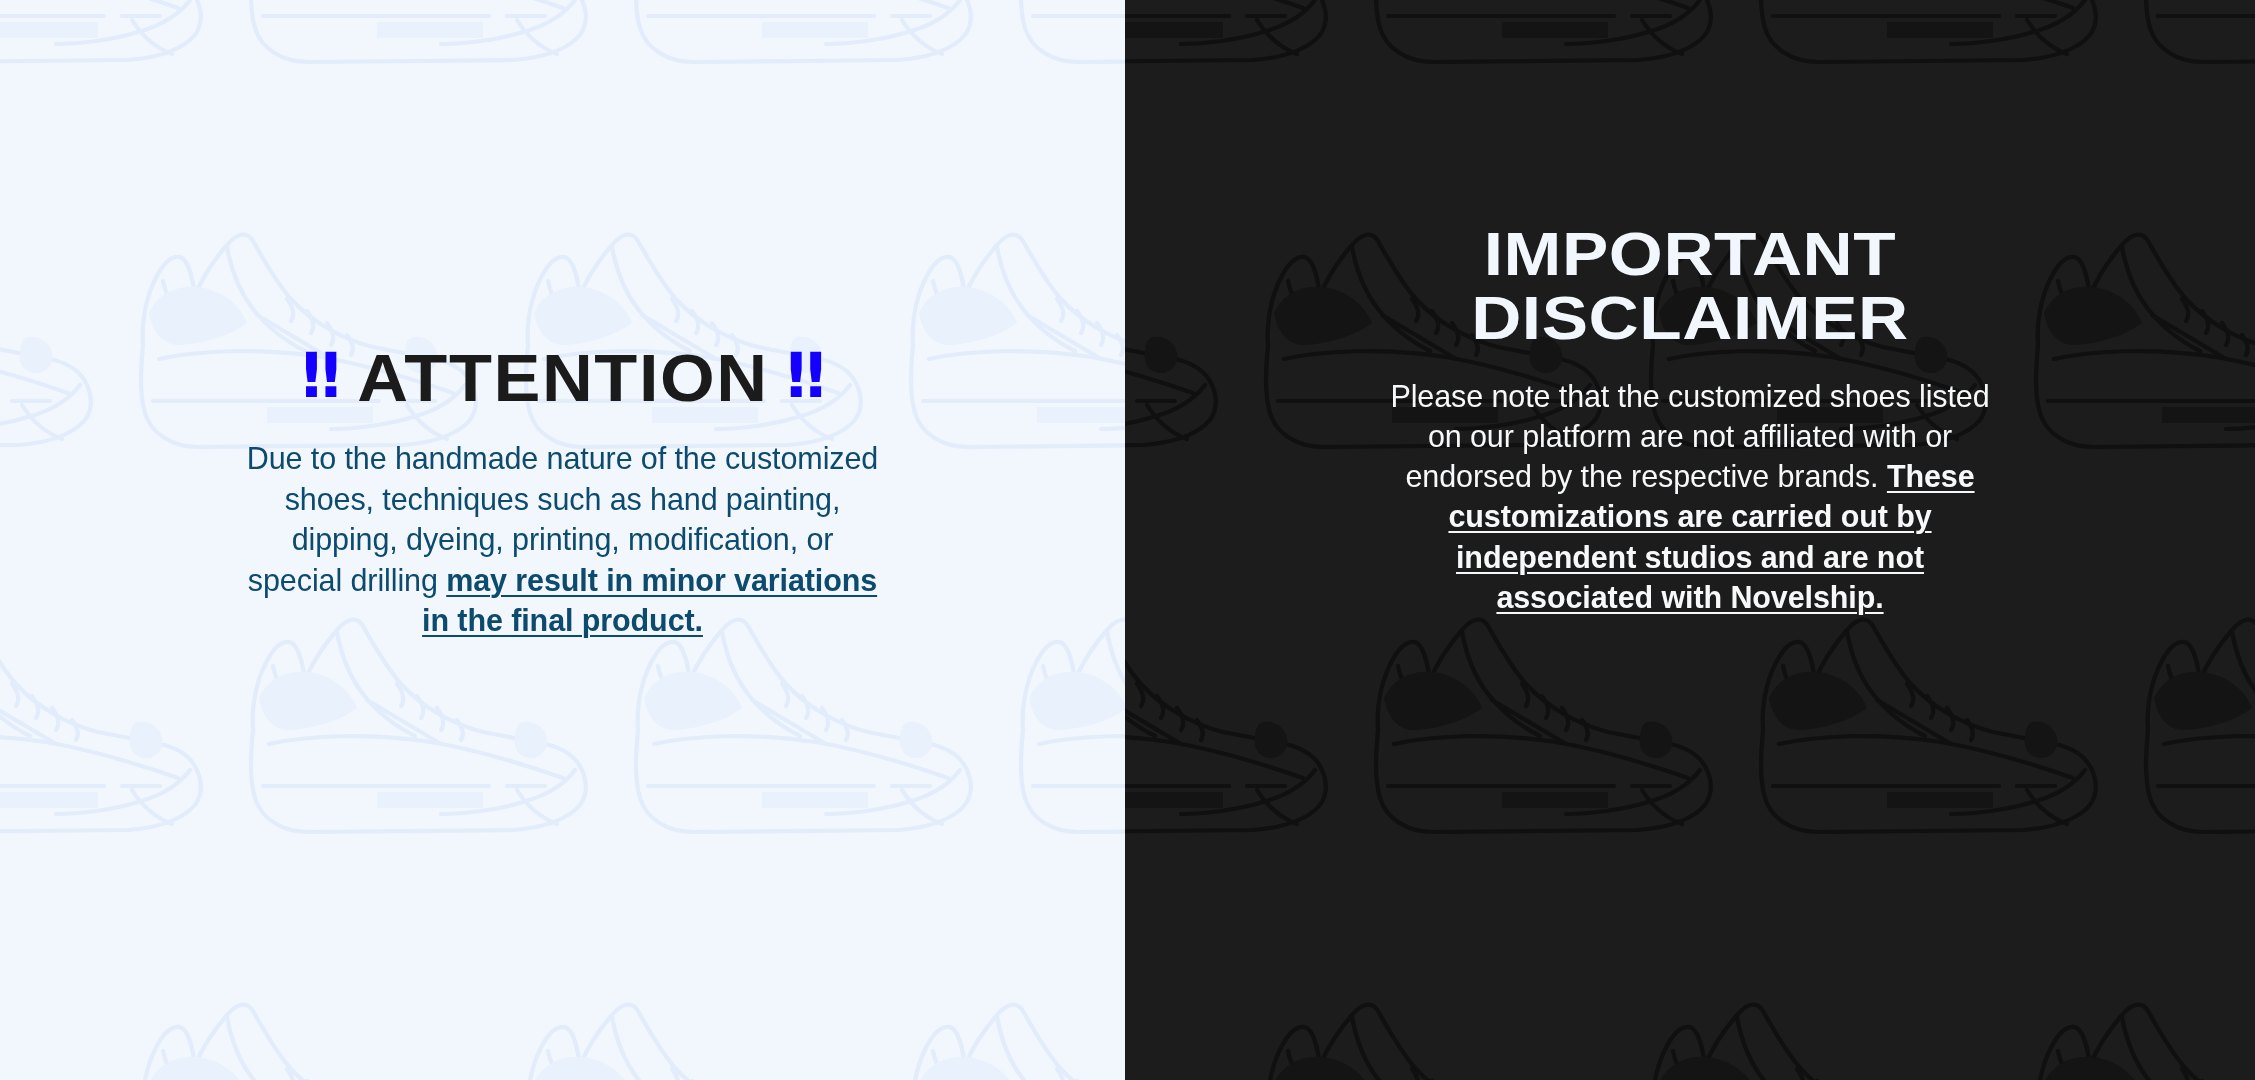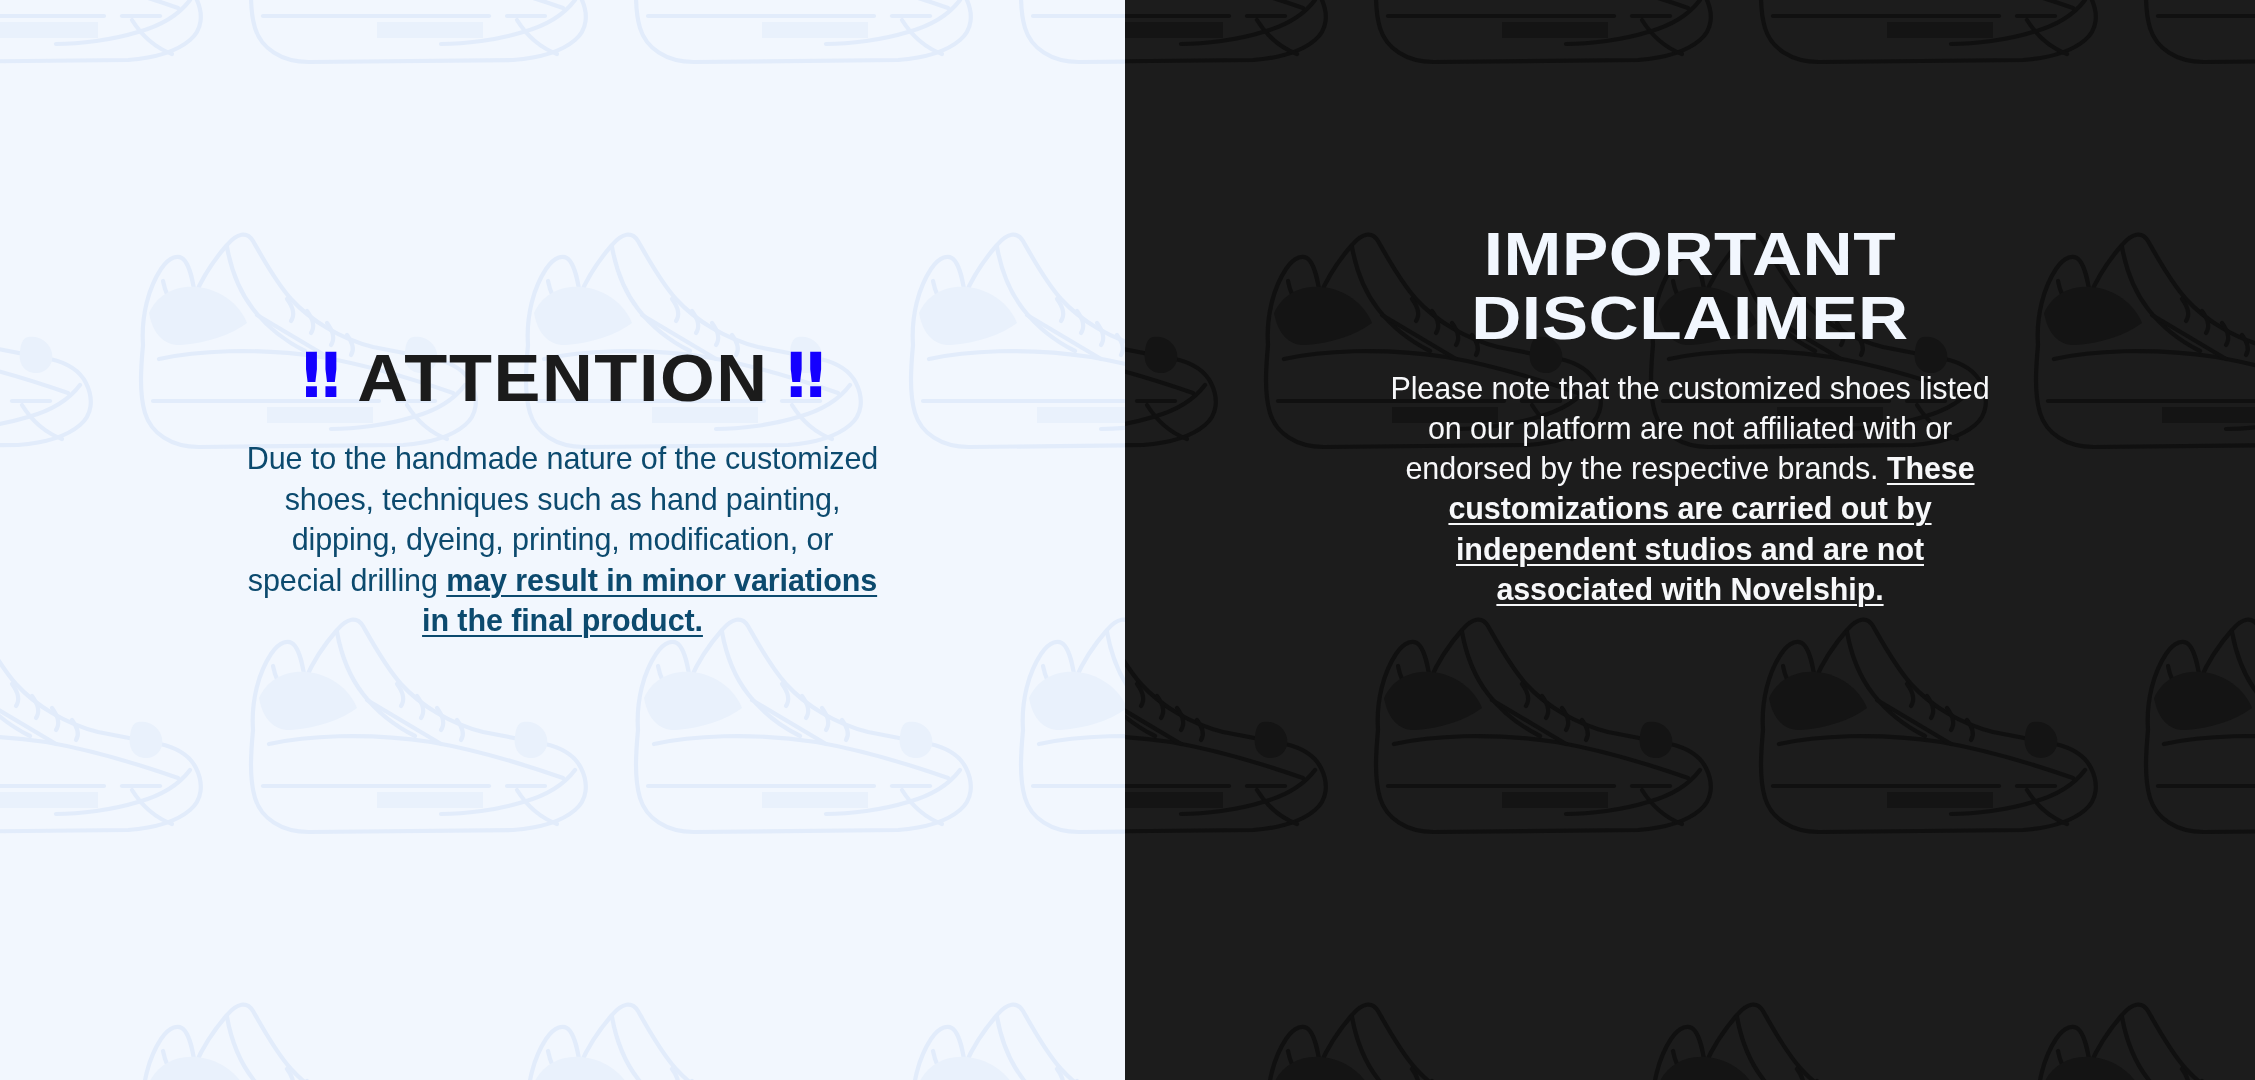--- a/index.html
+++ b/index.html
@@ -97,21 +97,21 @@
     font-size:62px;
     font-weight:700;
     line-height:1.03;
     letter-spacing:0.5px;
     text-transform:uppercase;
     transform:scaleX(1.12);
     transform-origin:center;
   }
   .heading-right .line { display:block; }
   .body-right {
-    margin-top:18px;
+    margin-top:26px;
     width:625px;
     text-align:center;
     color:#F7F8FA;
     font-size:30.5px;
     line-height:1.32;
     font-weight:400;
     letter-spacing:-0.1px;
   }
   .body-right .emph {
     font-weight:700;

